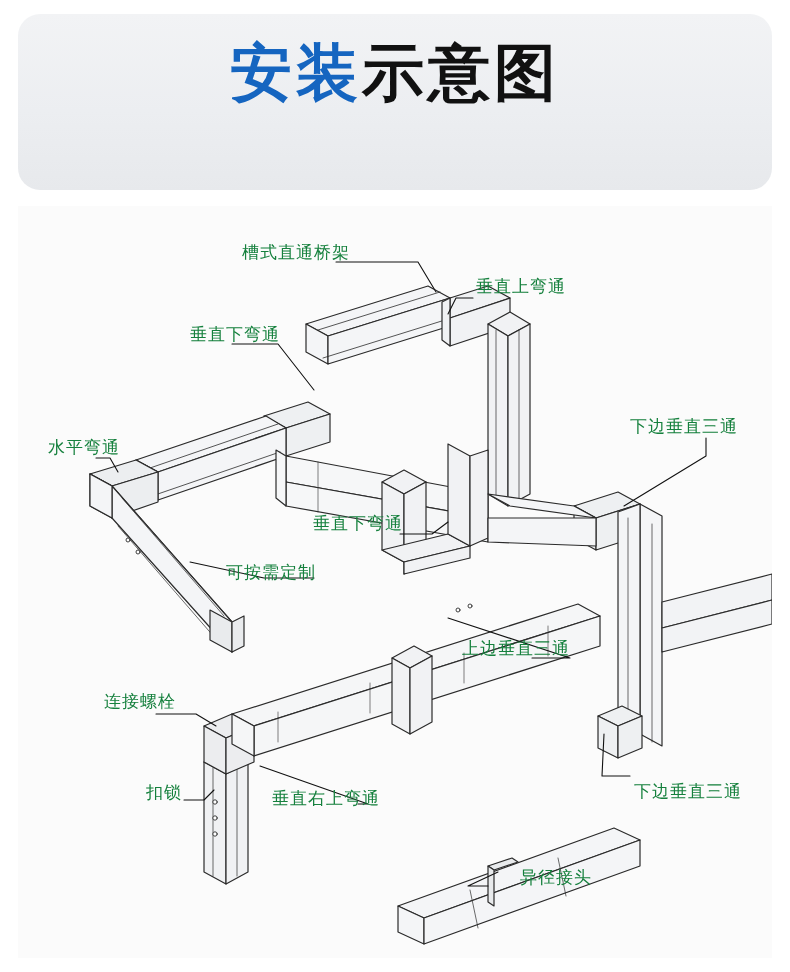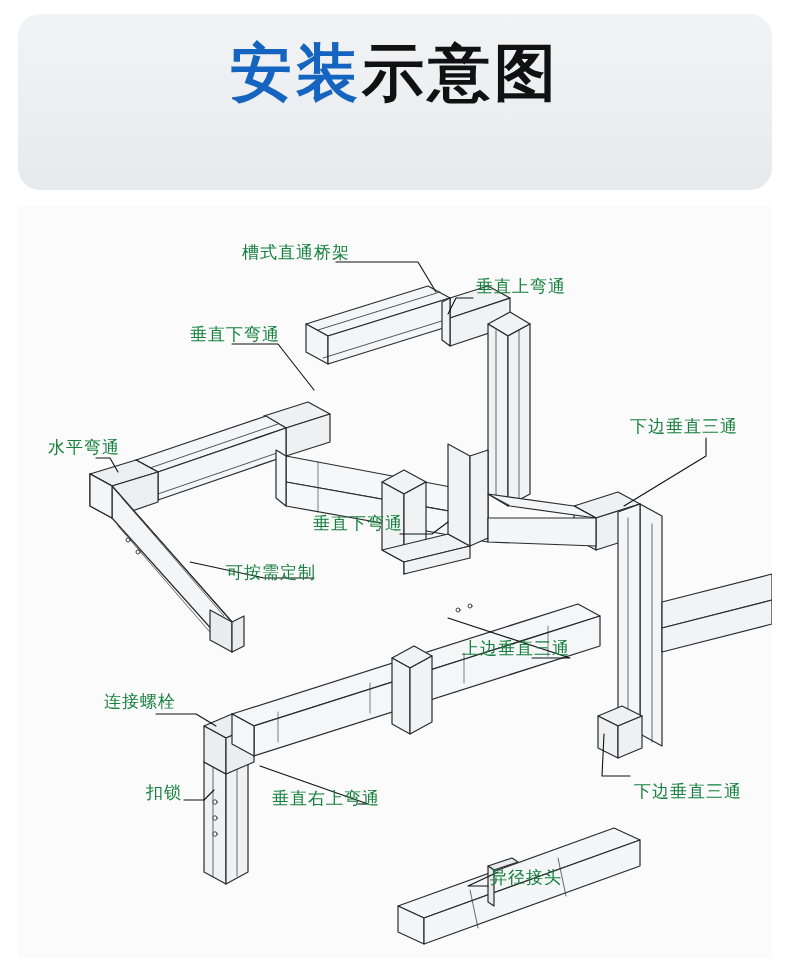--- a/index.html
+++ b/index.html
@@ -274,15 +274,15 @@
   <div class="label" style="left:172px; top:120px;">垂直下弯通</div>
   <div class="label" style="left:612px; top:212px;">下边垂直三通</div>
   <div class="label" style="left:30px;  top:233px;">水平弯通</div>
   <div class="label" style="left:270px; top:309px;margin-left:25px;">垂直下弯通</div>
   <div class="label" style="left:208px; top:358px;">可按需定制</div>
   <div class="label" style="left:436px; top:434px;margin-left:8px;">上边垂直三通</div>
   <div class="label" style="left:86px;  top:487px;">连接螺栓</div>
   <div class="label" style="left:616px; top:577px;text-align:center;">下边垂直三通</div>
   <div class="label" style="left:128px; top:578px;">扣锁</div>
   <div class="label" style="left:254px; top:584px;">垂直右上弯通</div>
-  <div class="label" style="left:472px; top:663px;">异径接头</div>
+  <div class="label" style="left:472px; top:663px;padding-left:30px;">异径接头</div>
 
 </div>
 
 </body></html>

